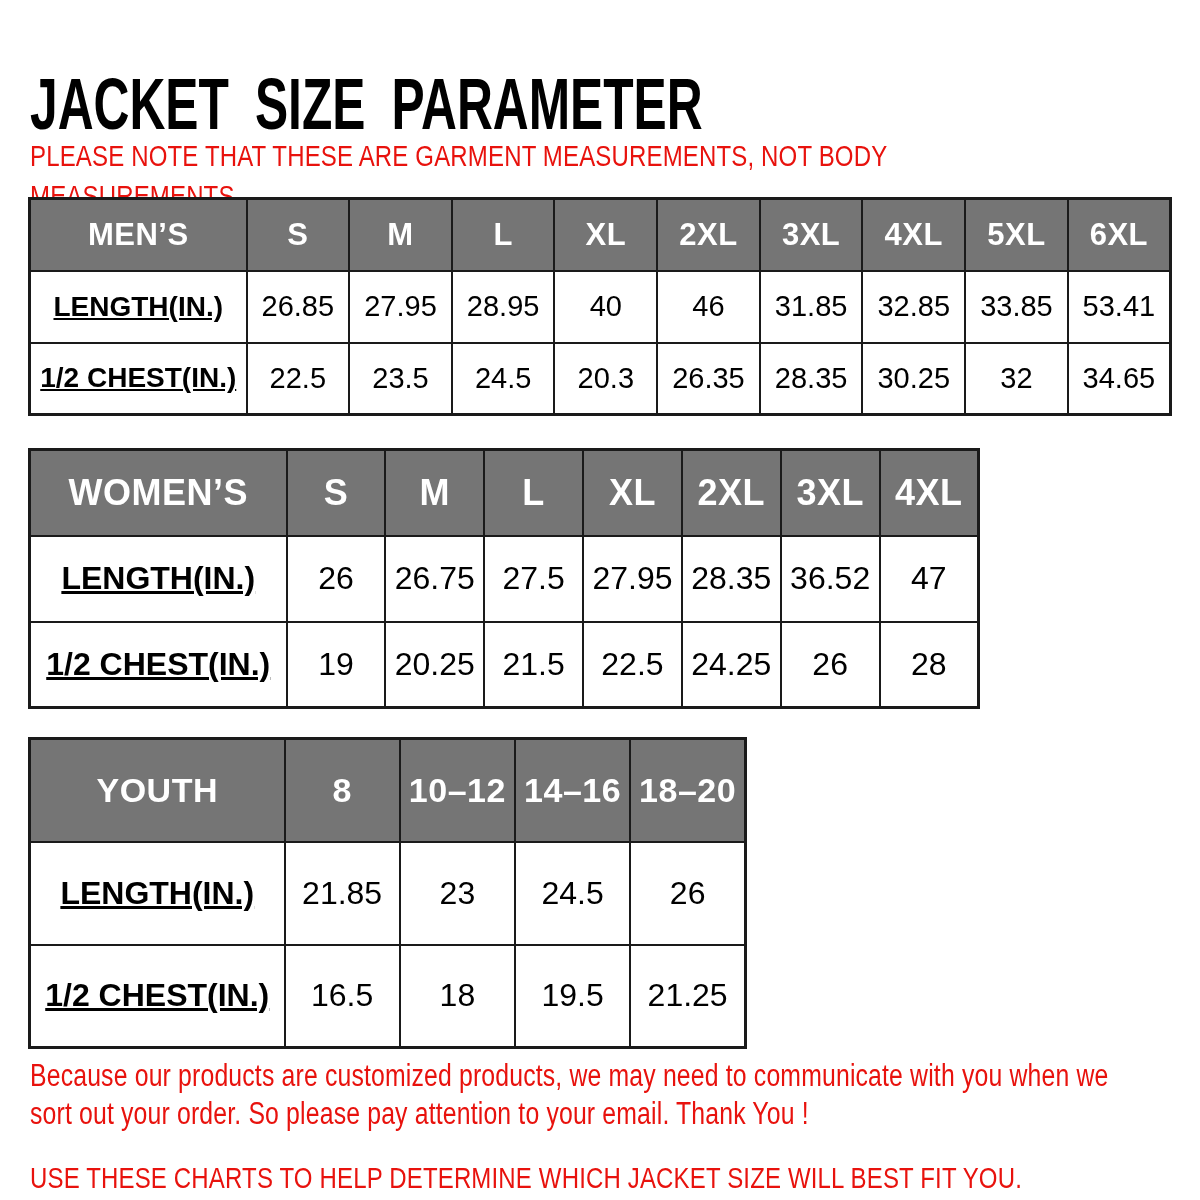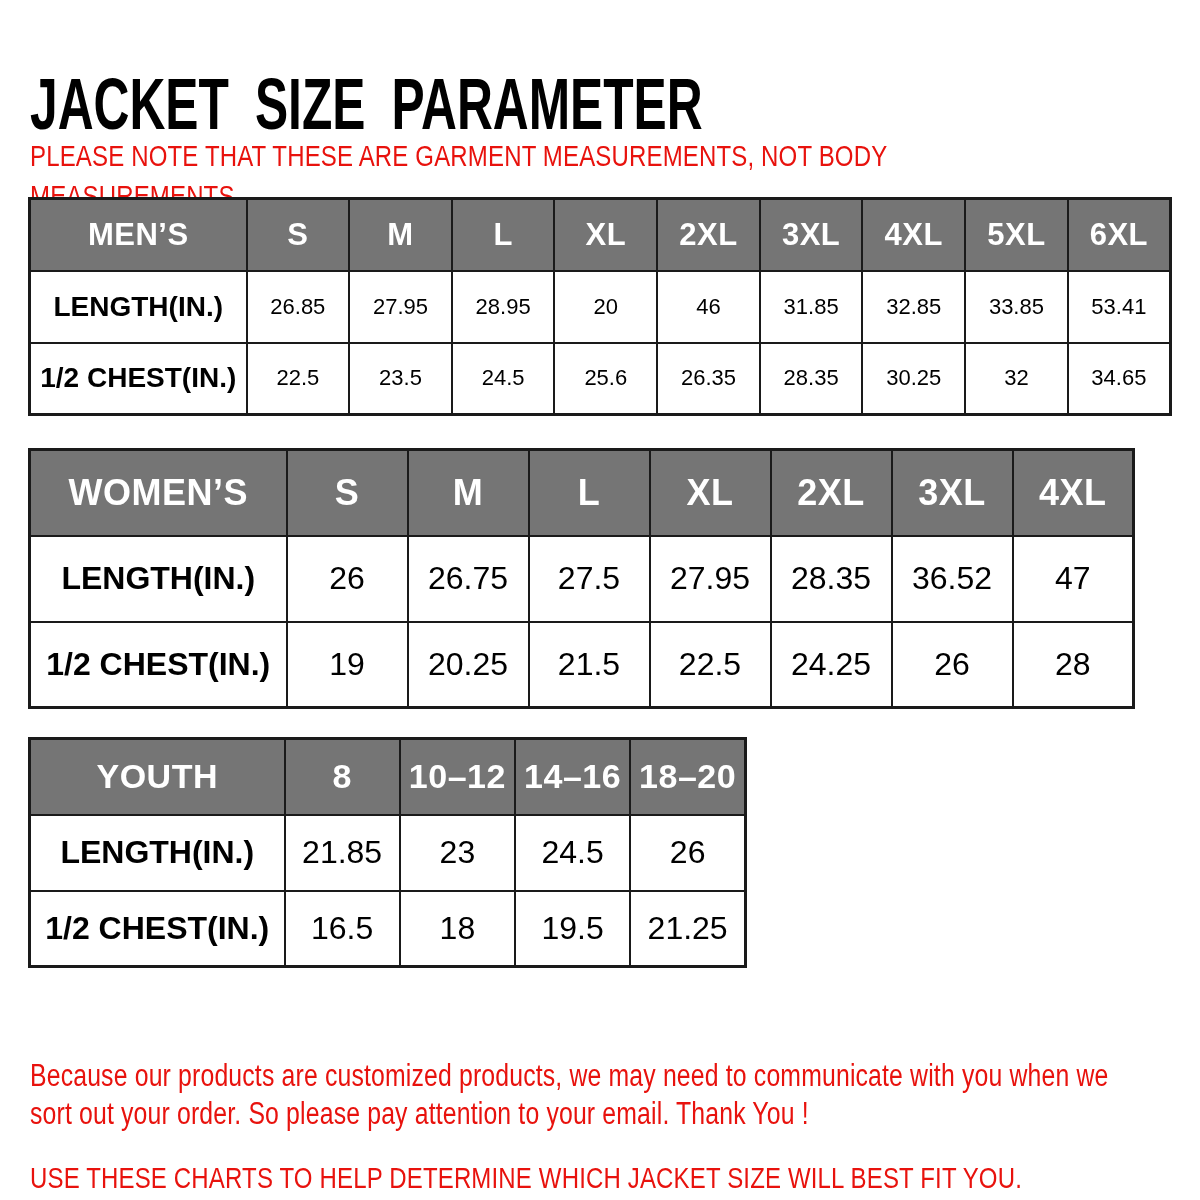--- a/index.html
+++ b/index.html
@@ -46,37 +46,37 @@
     border: 2px solid var(--border);
     text-align: center; vertical-align: middle;
     padding: 0; overflow: hidden;
   }
   .size-table th {
     background: var(--gray);
     color: var(--header-text);
     font-weight: bold;
     letter-spacing: 0.5px;
   }
-  .size-table td.row-label { font-weight: bold; }
+  .size-table td.row-label { font-weight: bold; text-decoration: underline; }
 
   .t0 { top: 197px; width: 1144px; }
   .t0 tr { height: 72px; }
   .t0 th { font-size: 31px; }
-  .t0 td { font-size: 22px; }
+  .t0 td { font-size: 29px; }
   .t0 td.row-label { font-size: 28px; }
   .t0 col.c0 { width: 217px; }
 
-  .t1 { top: 448px; width: 1107px; }
+  .t1 { top: 448px; width: 952px; }
   .t1 tr { height: 86px; }
   .t1 th { font-size: 36px; }
   .t1 td { font-size: 32px; }
   .t1 col.c0 { width: 257px; }
 
   .t2 { top: 737px; width: 719px; }
-  .t2 tr { height: 76px; }
+  .t2 tr { height: 103px; }
   .t2 th { font-size: 34px; }
   .t2 td { font-size: 32px; }
   .t2 col.c0 { width: 255px; }
 
   .footer-note {
     position: absolute; left: 30px; top: 1026px;
     width: 1360px;
     font-size: 31px; line-height: 1.24;
     color: var(--red);
     transform: scaleX(0.80); transform-origin: left top;
@@ -117,33 +117,33 @@
         <th>5XL</th>
         <th>6XL</th>
       </tr>
     </thead>
   <tbody>
       <tr>
         <td class="row-label">LENGTH(IN.)</td>
         <td>26.85</td>
         <td>27.95</td>
         <td>28.95</td>
-        <td>20</td>
+        <td>40</td>
         <td>46</td>
         <td>31.85</td>
         <td>32.85</td>
         <td>33.85</td>
         <td>53.41</td>
       </tr>
       <tr>
         <td class="row-label">1/2 CHEST(IN.)</td>
         <td>22.5</td>
         <td>23.5</td>
         <td>24.5</td>
-        <td>25.6</td>
+        <td>20.3</td>
         <td>26.35</td>
         <td>28.35</td>
         <td>30.25</td>
         <td>32</td>
         <td>34.65</td>
       </tr>
     </tbody>
 </table>
 
 <table class="size-table t1">

